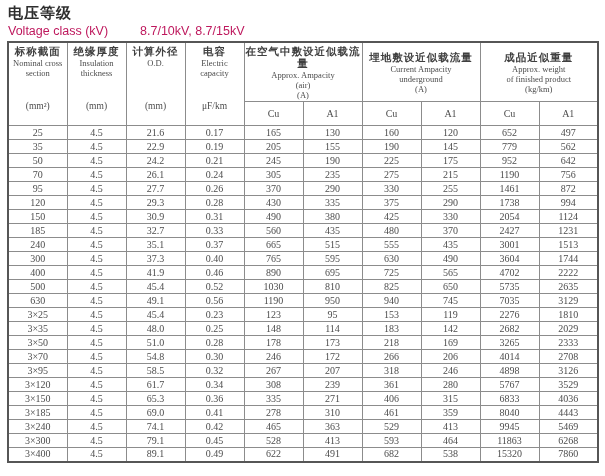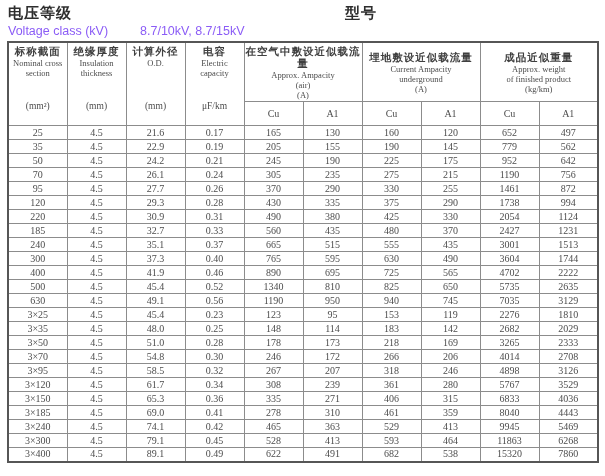--- a/index.html
+++ b/index.html
@@ -10,21 +10,21 @@
     color: #3b3b3b;
     overflow: hidden;
   }
   .page { width: 605px; height: 476px; padding: 4px 5px 0 7px; }
 
   
   .titlebar { display: flex; align-items: flex-start; height: 37px; }
   .title-block { display: flex; flex-direction: column; }
   .title-left { width: 338px; padding-left: 1px; }
   .title-zh { font-size: 15px; font-weight: bold; letter-spacing: 1px; color: #2e2e2e; }
-  .title-en-row { display: flex; font-size: 12.5px; margin-top: 1px; color: #8b5cf6; }
+  .title-en-row { display: flex; font-size: 12.5px; margin-top: 1px; color: #be185d; }
   .title-en-label { white-space: nowrap; }
   .title-en-value { margin-left: 32px; white-space: nowrap; }
   .title-right .title-en-value { margin-left: 14px; }
 
   
   table.spec {
     width: 592px;
     border-collapse: collapse;
     table-layout: fixed;
     font-family: "Liberation Serif", serif;
@@ -62,21 +62,20 @@
 
   <div class="titlebar">
     <div class="title-block title-left">
       <div class="title-zh">电压等级</div>
       <div class="title-en-row">
         <span class="title-en-label">Voltage class (kV)</span>
         <span class="title-en-value">8.7/10kV, 8.7/15kV</span>
       </div>
     </div>
     <div class="title-block title-right">
-      <div class="title-zh">型号</div>
     </div>
   </div>
 
   <table class="spec">
     <colgroup>
       <col>
         <col>
         <col>
         <col>
         <col>
@@ -219,21 +218,21 @@
           <td>29.3</td>
           <td>0.28</td>
           <td>430</td>
           <td>335</td>
           <td>375</td>
           <td>290</td>
           <td>1738</td>
           <td>994</td>
         </tr>
         <tr>
-          <td>220</td>
+          <td>150</td>
           <td>4.5</td>
           <td>30.9</td>
           <td>0.31</td>
           <td>490</td>
           <td>380</td>
           <td>425</td>
           <td>330</td>
           <td>2054</td>
           <td>1124</td>
         </tr>
@@ -283,21 +282,21 @@
           <td>725</td>
           <td>565</td>
           <td>4702</td>
           <td>2222</td>
         </tr>
         <tr>
           <td>500</td>
           <td>4.5</td>
           <td>45.4</td>
           <td>0.52</td>
-          <td>1340</td>
+          <td>1030</td>
           <td>810</td>
           <td>825</td>
           <td>650</td>
           <td>5735</td>
           <td>2635</td>
         </tr>
         <tr>
           <td>630</td>
           <td>4.5</td>
           <td>49.1</td>

